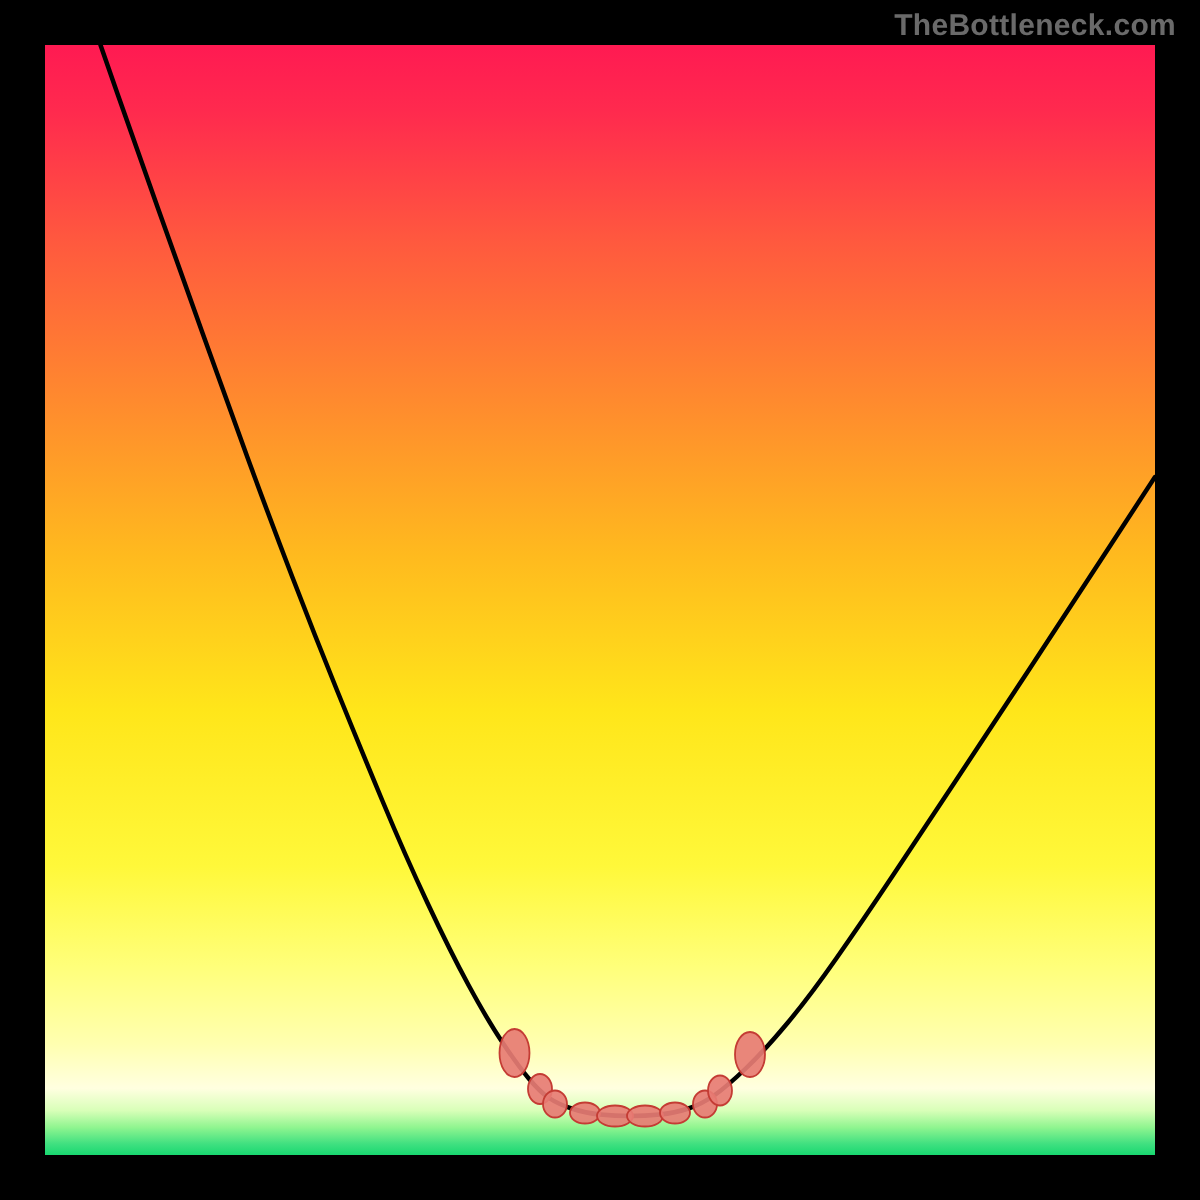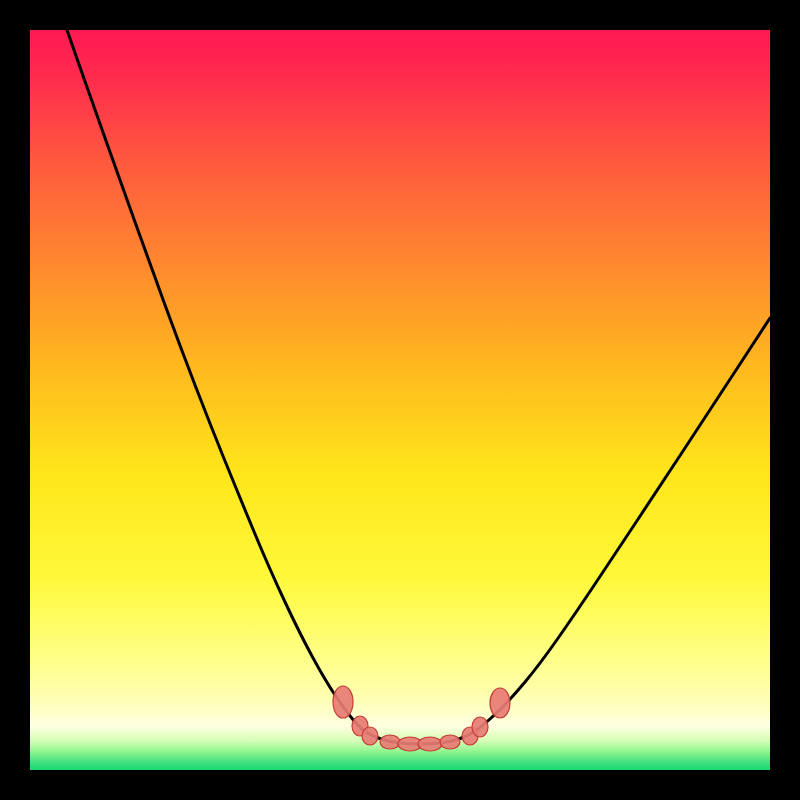--- a/index.html
+++ b/index.html
@@ -88,13 +88,14 @@
           <ellipse cx="360" cy="712" rx="10" ry="7" fill="#e77c74" fill-opacity="0.92" stroke="#c43c34" stroke-width="1.2"></ellipse>
           <ellipse cx="380" cy="714" rx="12" ry="7" fill="#e77c74" fill-opacity="0.92" stroke="#c43c34" stroke-width="1.2"></ellipse>
           <ellipse cx="400" cy="714" rx="12" ry="7" fill="#e77c74" fill-opacity="0.92" stroke="#c43c34" stroke-width="1.2"></ellipse>
           <ellipse cx="420" cy="712" rx="10" ry="7" fill="#e77c74" fill-opacity="0.92" stroke="#c43c34" stroke-width="1.2"></ellipse>
           <ellipse cx="440" cy="706" rx="8" ry="9" fill="#e77c74" fill-opacity="0.92" stroke="#c43c34" stroke-width="1.2"></ellipse>
           <ellipse cx="450" cy="697" rx="8" ry="10" fill="#e77c74" fill-opacity="0.92" stroke="#c43c34" stroke-width="1.2"></ellipse>
           <ellipse cx="470" cy="673" rx="10" ry="15" fill="#e77c74" fill-opacity="0.92" stroke="#c43c34" stroke-width="1.2"></ellipse>
         </g>
     </svg>
   </div>
+  <div class="attribution">TheBottleneck.com</div>
 </div>
 
 </body></html>

